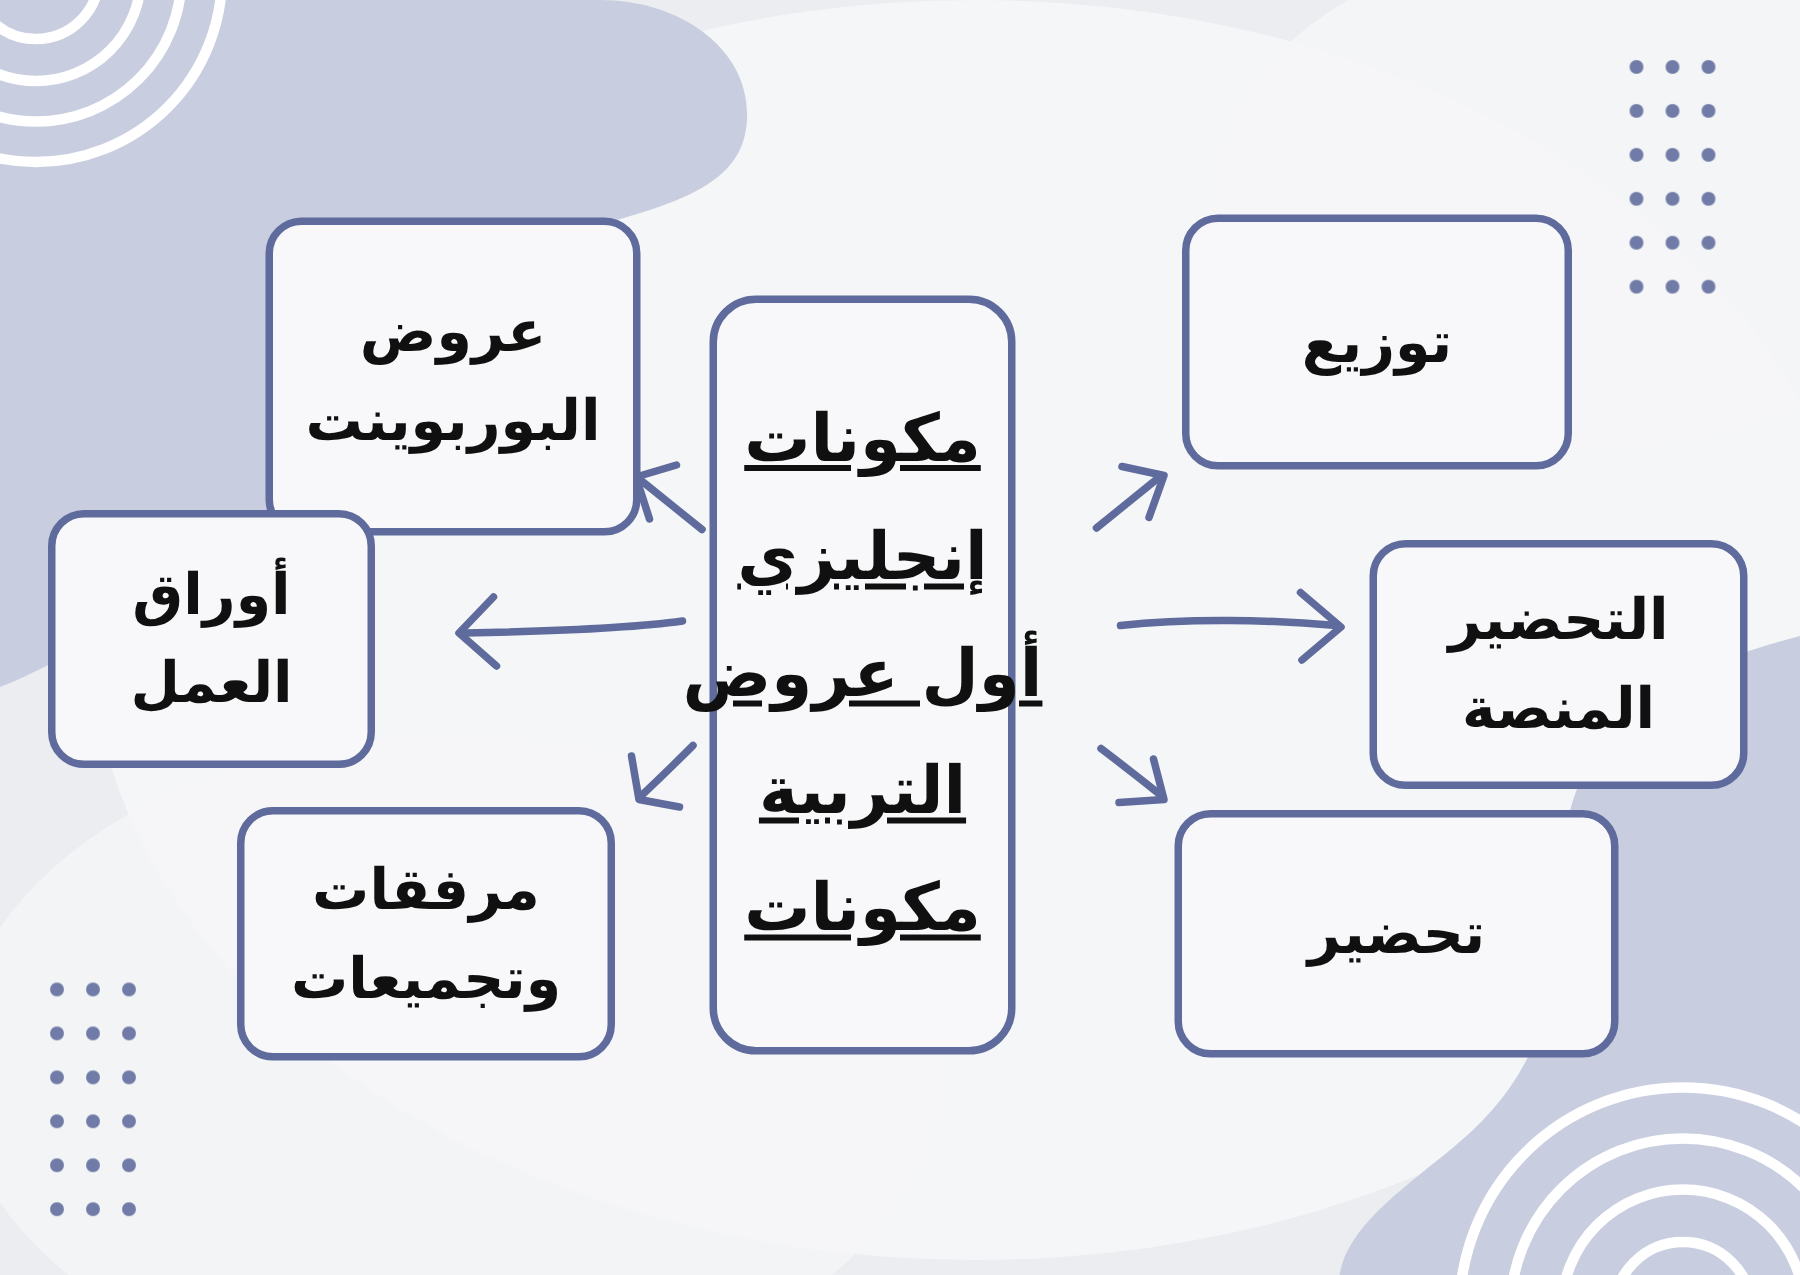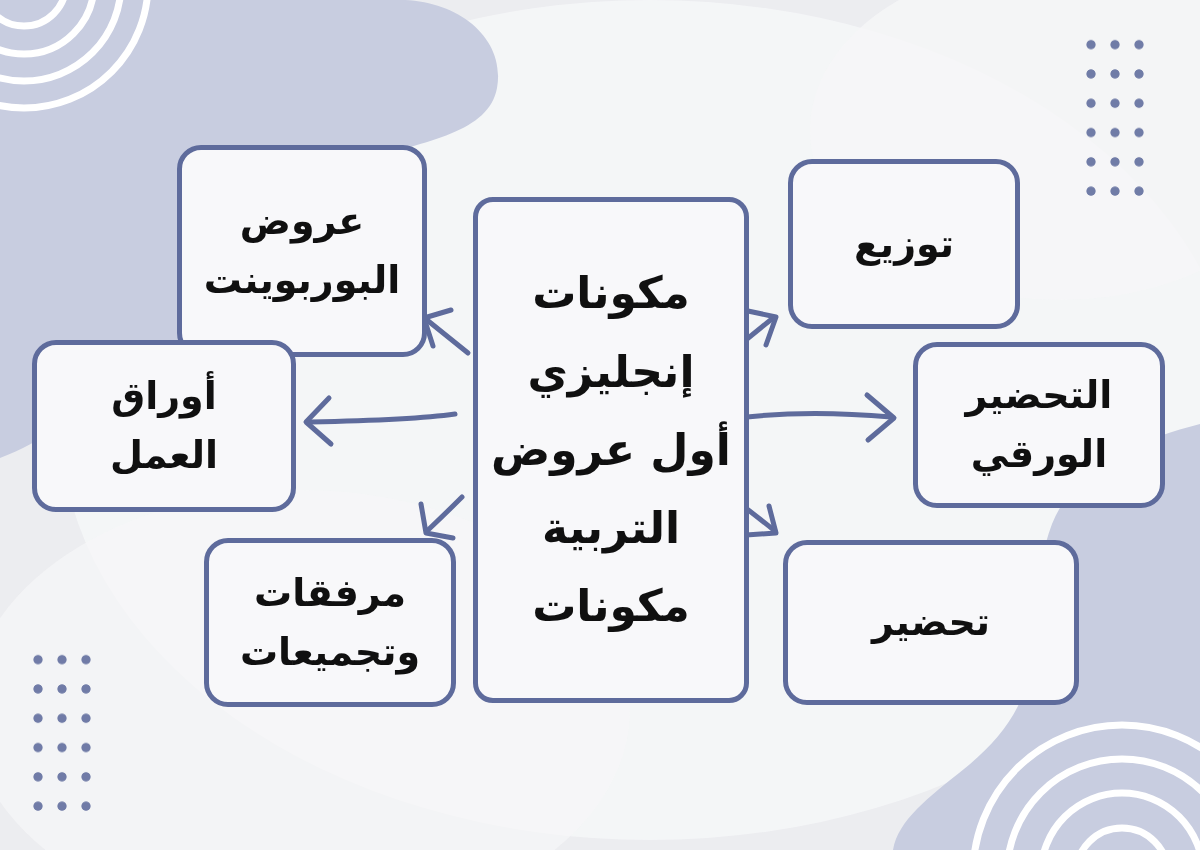--- a/index.html
+++ b/index.html
@@ -41,26 +41,26 @@
     justify-content:center; align-items:center;
     text-align:center; color:var(--ink);
   }
   .node .l {
     direction:rtl; unicode-bidi:embed;
     font-weight:700; font-size:38px; line-height:1.55;
     white-space:nowrap;
   }
   .node-center .l { font-size:44px; line-height:1.78; }
 
-  .n-c  { left:473px; top:197px; width:276px; height:506px; border-radius:20px; }
+  .n-c  { left:473px; top:197px; width:204px; height:506px; border-radius:31px;text-decoration:underline; }
   .n-tl { left:177px; top:145px; width:250px; height:212px; }
-  .n-ml { left:32px;  top:340px; width:264px; height:172px; }
-  .n-bl { left:158px; top:538px; width:252px; height:169px;margin-left:46px; }
-  .n-tr { left:788px; top:143px; width:232px; height:170px;margin-top:16px; }
-  .n-mr { left:913px; top:342px; width:252px; height:166px; }
+  .n-ml { left:32px;  top:340px; width:218px; height:172px; }
+  .n-bl { left:158px; top:538px; width:252px; height:169px; }
+  .n-tr { left:788px; top:143px; width:260px; height:170px; }
+  .n-mr { left:913px; top:360px; width:252px; height:166px; }
   .n-br { left:783px; top:540px; width:296px; height:165px; }
 </style>
 </head>
 <body>
 
 <div class="canvas">
 
   <svg class="bg-svg" width="1200" height="850" viewBox="0 0 1200 850" aria-hidden="true">
 
     <ellipse cx="650" cy="420" rx="590" ry="420" fill="#f7f8fa" opacity="0.75"></ellipse>
@@ -141,20 +141,20 @@
     <div class="l">مرفقات</div>
     <div class="l">وتجميعات</div>
   </div>
 
   <div class="node n-tr" dir="rtl">
     <div class="l">توزيع</div>
   </div>
 
   <div class="node n-mr" dir="rtl">
     <div class="l">التحضير</div>
-    <div class="l">الورقي</div>
+    <div class="l">المنصة</div>
   </div>
 
   <div class="node n-br" dir="rtl">
     <div class="l">تحضير</div>
   </div>
 
 </div>
 
 </body></html>

